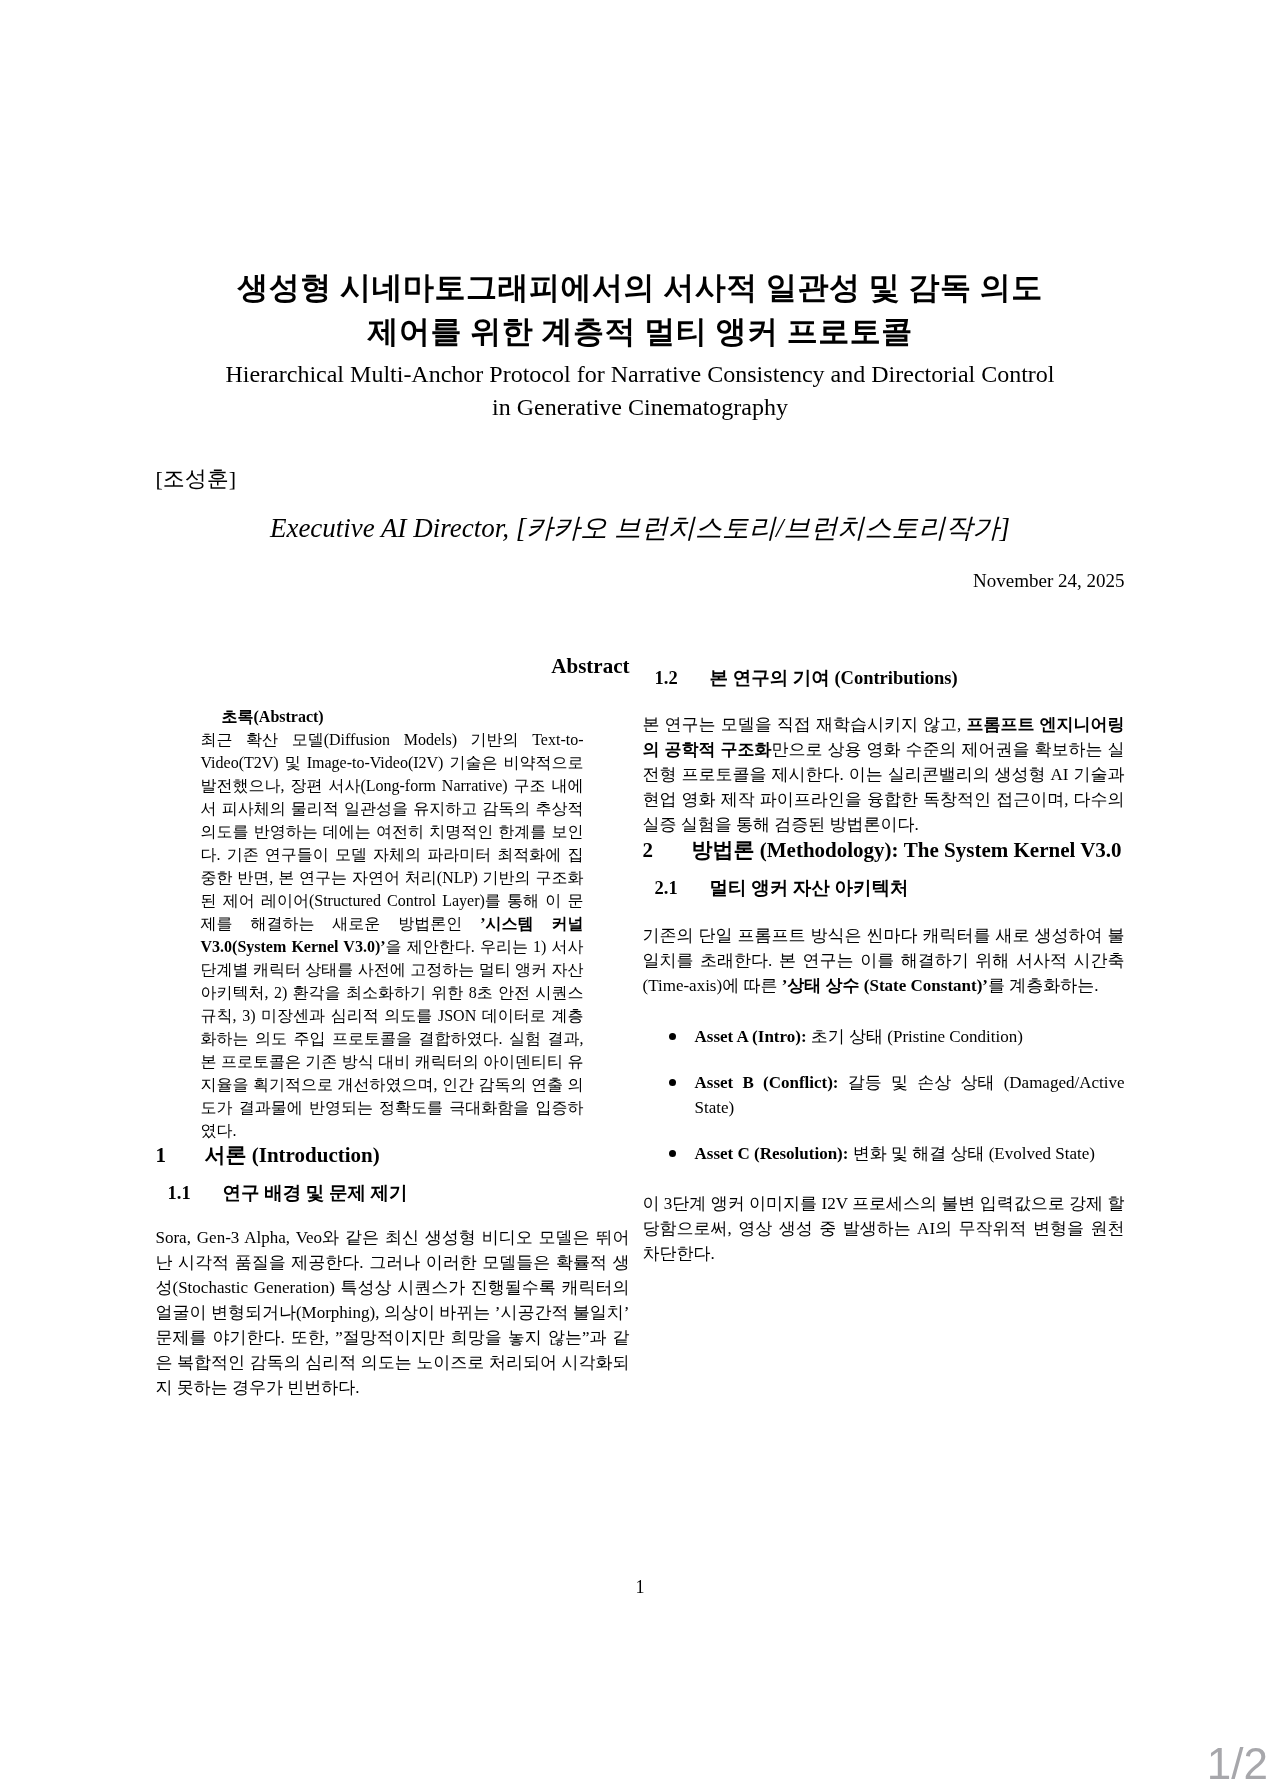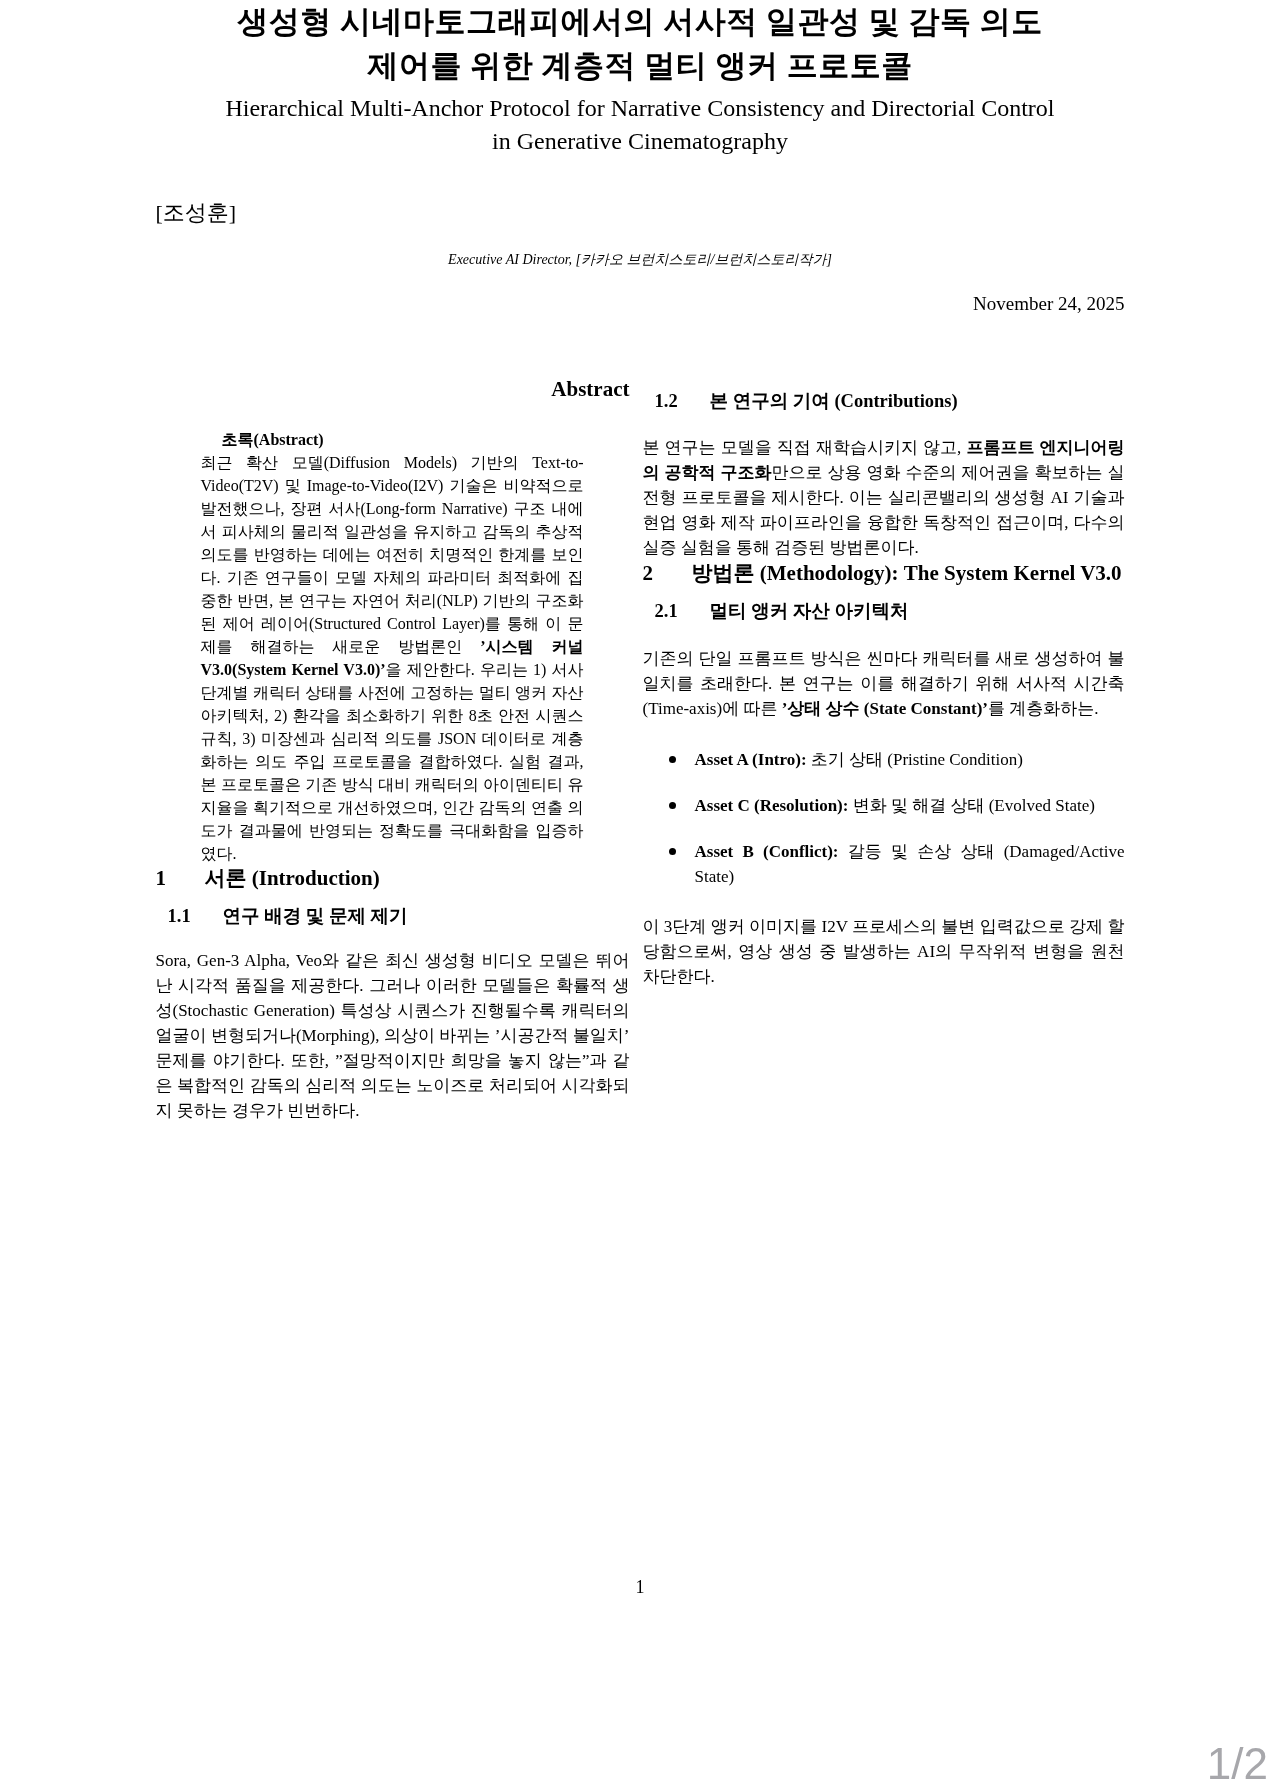--- a/index.html
+++ b/index.html
@@ -4,26 +4,26 @@
 <style>
   html,body { margin:0; padding:0; background:#ffffff; }
   .page {
     position:relative;
     width:1280px; height:1791px;
     background:#ffffff;
     overflow:hidden;
     font-family:"Liberation Serif","DejaVu Serif",serif;
     color:#000;
   }
-  .doc { width:969px; margin:0 auto; }
+  .doc { width:969px; margin:0 auto; padding-top:266px; }
 
   .title-ko { text-align:center; font-weight:bold; font-size:31px; line-height:44px; letter-spacing:0.5px; }
   .title-en { text-align:center; font-size:24px; line-height:33px; margin-top:4px; }
   .author-name { text-align:left; font-size:22px; margin-top:40px; }
-  .author-affil { text-align:center; font-style:italic; font-size:14px; margin-top:23px; }
+  .author-affil { text-align:center; font-style:italic; font-size:27px; margin-top:16px; }
   .date { text-align:right; font-size:19px; margin-top:24px; }
 
   .columns { display:flex; gap:13px; margin-top:62px; }
   .col-left  { width:474px; }
   .col-right { width:482px; }
 
   .abstract-header { text-align:right; font-weight:bold; font-size:21px; }
   .abstract-block { margin:26px 46px 0 45px; font-size:16px; line-height:23px; text-align:justify; }
   .abstract-label { font-weight:bold; text-indent:21px; }
   .b { font-weight:bold; }
@@ -123,22 +123,22 @@
         </h2>
 
         <h3 class="sub mt-sub21">
           <span class="num">2.1</span>
           <span>멀티 앵커 자산 아키텍처</span>
         </h3>
         <p class="body-par mt-body21"><span>기존의 단일 프롬프트 방식은 씬마다 캐릭터를 새로 생성하여 불일치를 초래한다. 본 연구는 이를 해결하기 위해 서사적 시간축(Time-axis)에 따른 </span><span class="b">’상태 상수 (State Constant)’</span><span>를 계층화하는.</span></p>
 
         <ul class="assets">
           <li><span class="bullet-dot"></span><span class="b">Asset A (Intro):</span><span> 초기 상태 (Pristine Condition)</span></li>
+          <li><span class="bullet-dot"></span><span class="b">Asset B (Conflict):</span><span> 갈등 및 손상 상태 (Damaged/Active State)</span></li>
           <li><span class="bullet-dot"></span><span class="b">Asset C (Resolution):</span><span> 변화 및 해결 상태 (Evolved State)</span></li>
-          <li><span class="bullet-dot"></span><span class="b">Asset B (Conflict):</span><span> 갈등 및 손상 상태 (Damaged/Active State)</span></li>
         </ul>
 
         <p class="body-par mt-closing">이 3단계 앵커 이미지를 I2V 프로세스의 불변 입력값으로 강제 할당함으로써, 영상 생성 중 발생하는 AI의 무작위적 변형을 원천 차단한다.</p>
       </div>
 
     </div>
   </div>
 
   <div class="page-number">1</div>
   <div class="pdf-page-indicator">1/2</div>

